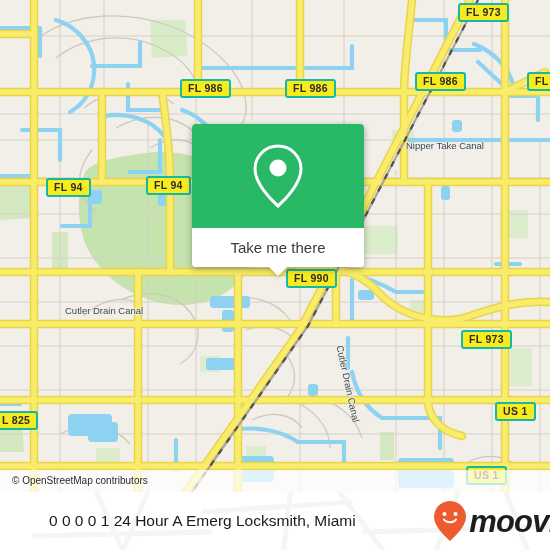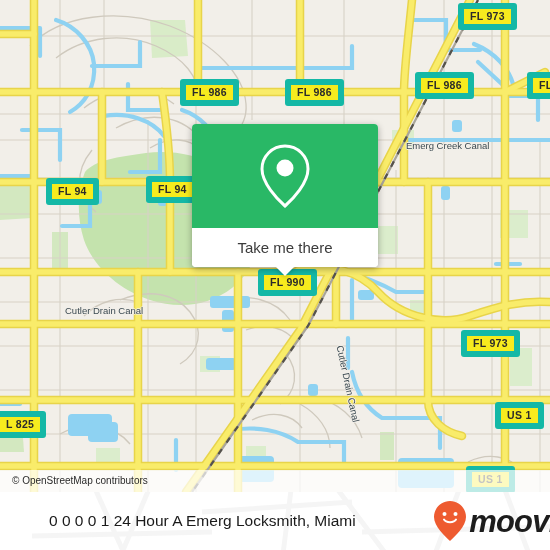--- a/index.html
+++ b/index.html
@@ -29,21 +29,21 @@
     background: #f2efe9;
     overflow: hidden;
   }
 
   #map-svg { position:absolute; left:0; top:0; }
 
   
   .shield {
     position: absolute;
     background: #f7eb1e;
-    border: 6px solid #14b8a6;
+    border: 2px solid #14b8a6;
     border-radius: 3px;
     color: #2b2b2b;
     font-family: "Liberation Sans", sans-serif;
     font-size: 10.5px;
     font-weight: bold;
     letter-spacing: 0.3px;
     padding: 1px 6px 2px 6px;
     line-height: 12px;
     white-space: nowrap;
     box-sizing: border-box;
@@ -79,21 +79,21 @@
     padding-left: 12px;
     box-sizing: border-box;
     white-space: nowrap;
   }
 
   
   #popup {
     position: absolute;
     left: 192px;
     top: 124px;
-    width: 186px;
+    width: 172px;
     border-radius: 4px;
     box-shadow: 0 2px 7px rgba(0,0,0,0.33);
     overflow: visible;
     background: #ffffff;
   }
   #popup-green {
     background: #29b866;
     height: 104px;
     border-radius: 4px 4px 0 0;
     display: flex;
@@ -356,27 +356,27 @@
       </g>
     </svg>
 
     <div class="shield" style="left:180px;  top:79px;">FL 986</div>
     <div class="shield" style="left:285px;  top:79px;">FL 986</div>
     <div class="shield" style="left:415px;  top:72px;">FL 986</div>
     <div class="shield" style="left:458px;  top:3px;">FL 973</div>
     <div class="shield" style="left:527px;  top:72px;">FL 9</div>
     <div class="shield" style="left:46px;   top:178px;">FL 94</div>
     <div class="shield" style="left:146px;  top:176px;">FL 94</div>
-    <div class="shield" style="left:258px;  top:269px;">FL 990</div>
+    <div class="shield" style="left:286px;  top:269px;">FL 990</div>
     <div class="shield" style="left:461px;  top:330px;">FL 973</div>
     <div class="shield" style="left:495px;  top:402px;">US 1</div>
     <div class="shield" style="left:466px;  top:466px;">US 1</div>
     <div class="shield" style="left:-6px;   top:411px;">L 825</div>
 
-    <div class="water-label" style="left:406px; top:140px;">Emerg Creek Canal</div>
+    <div class="water-label" style="left:406px; top:140px;">Nipper Take Canal</div>
     <div class="water-label" style="left:65px; top:305px;">Cutler Drain Canal</div>
     <div class="water-label" style="left:340px; top:340px; transform: rotate(78deg); transform-origin: 0 50%;">Cutler Drain Canal</div>
 
     <div id="attribution">© OpenStreetMap contributors</div>
   </div>
 
   <div id="popup">
     <div id="popup-green">
       <svg width="56" height="66" viewBox="0 0 56 66">
         <path d="M28 3 C15.3 3 5 13.3 5 26 C5 40 20 56 28 63 C36 56 51 40 51 26 C51 13.3 40.7 3 28 3 Z" fill="none" stroke="#ffffff" stroke-width="3"></path>

